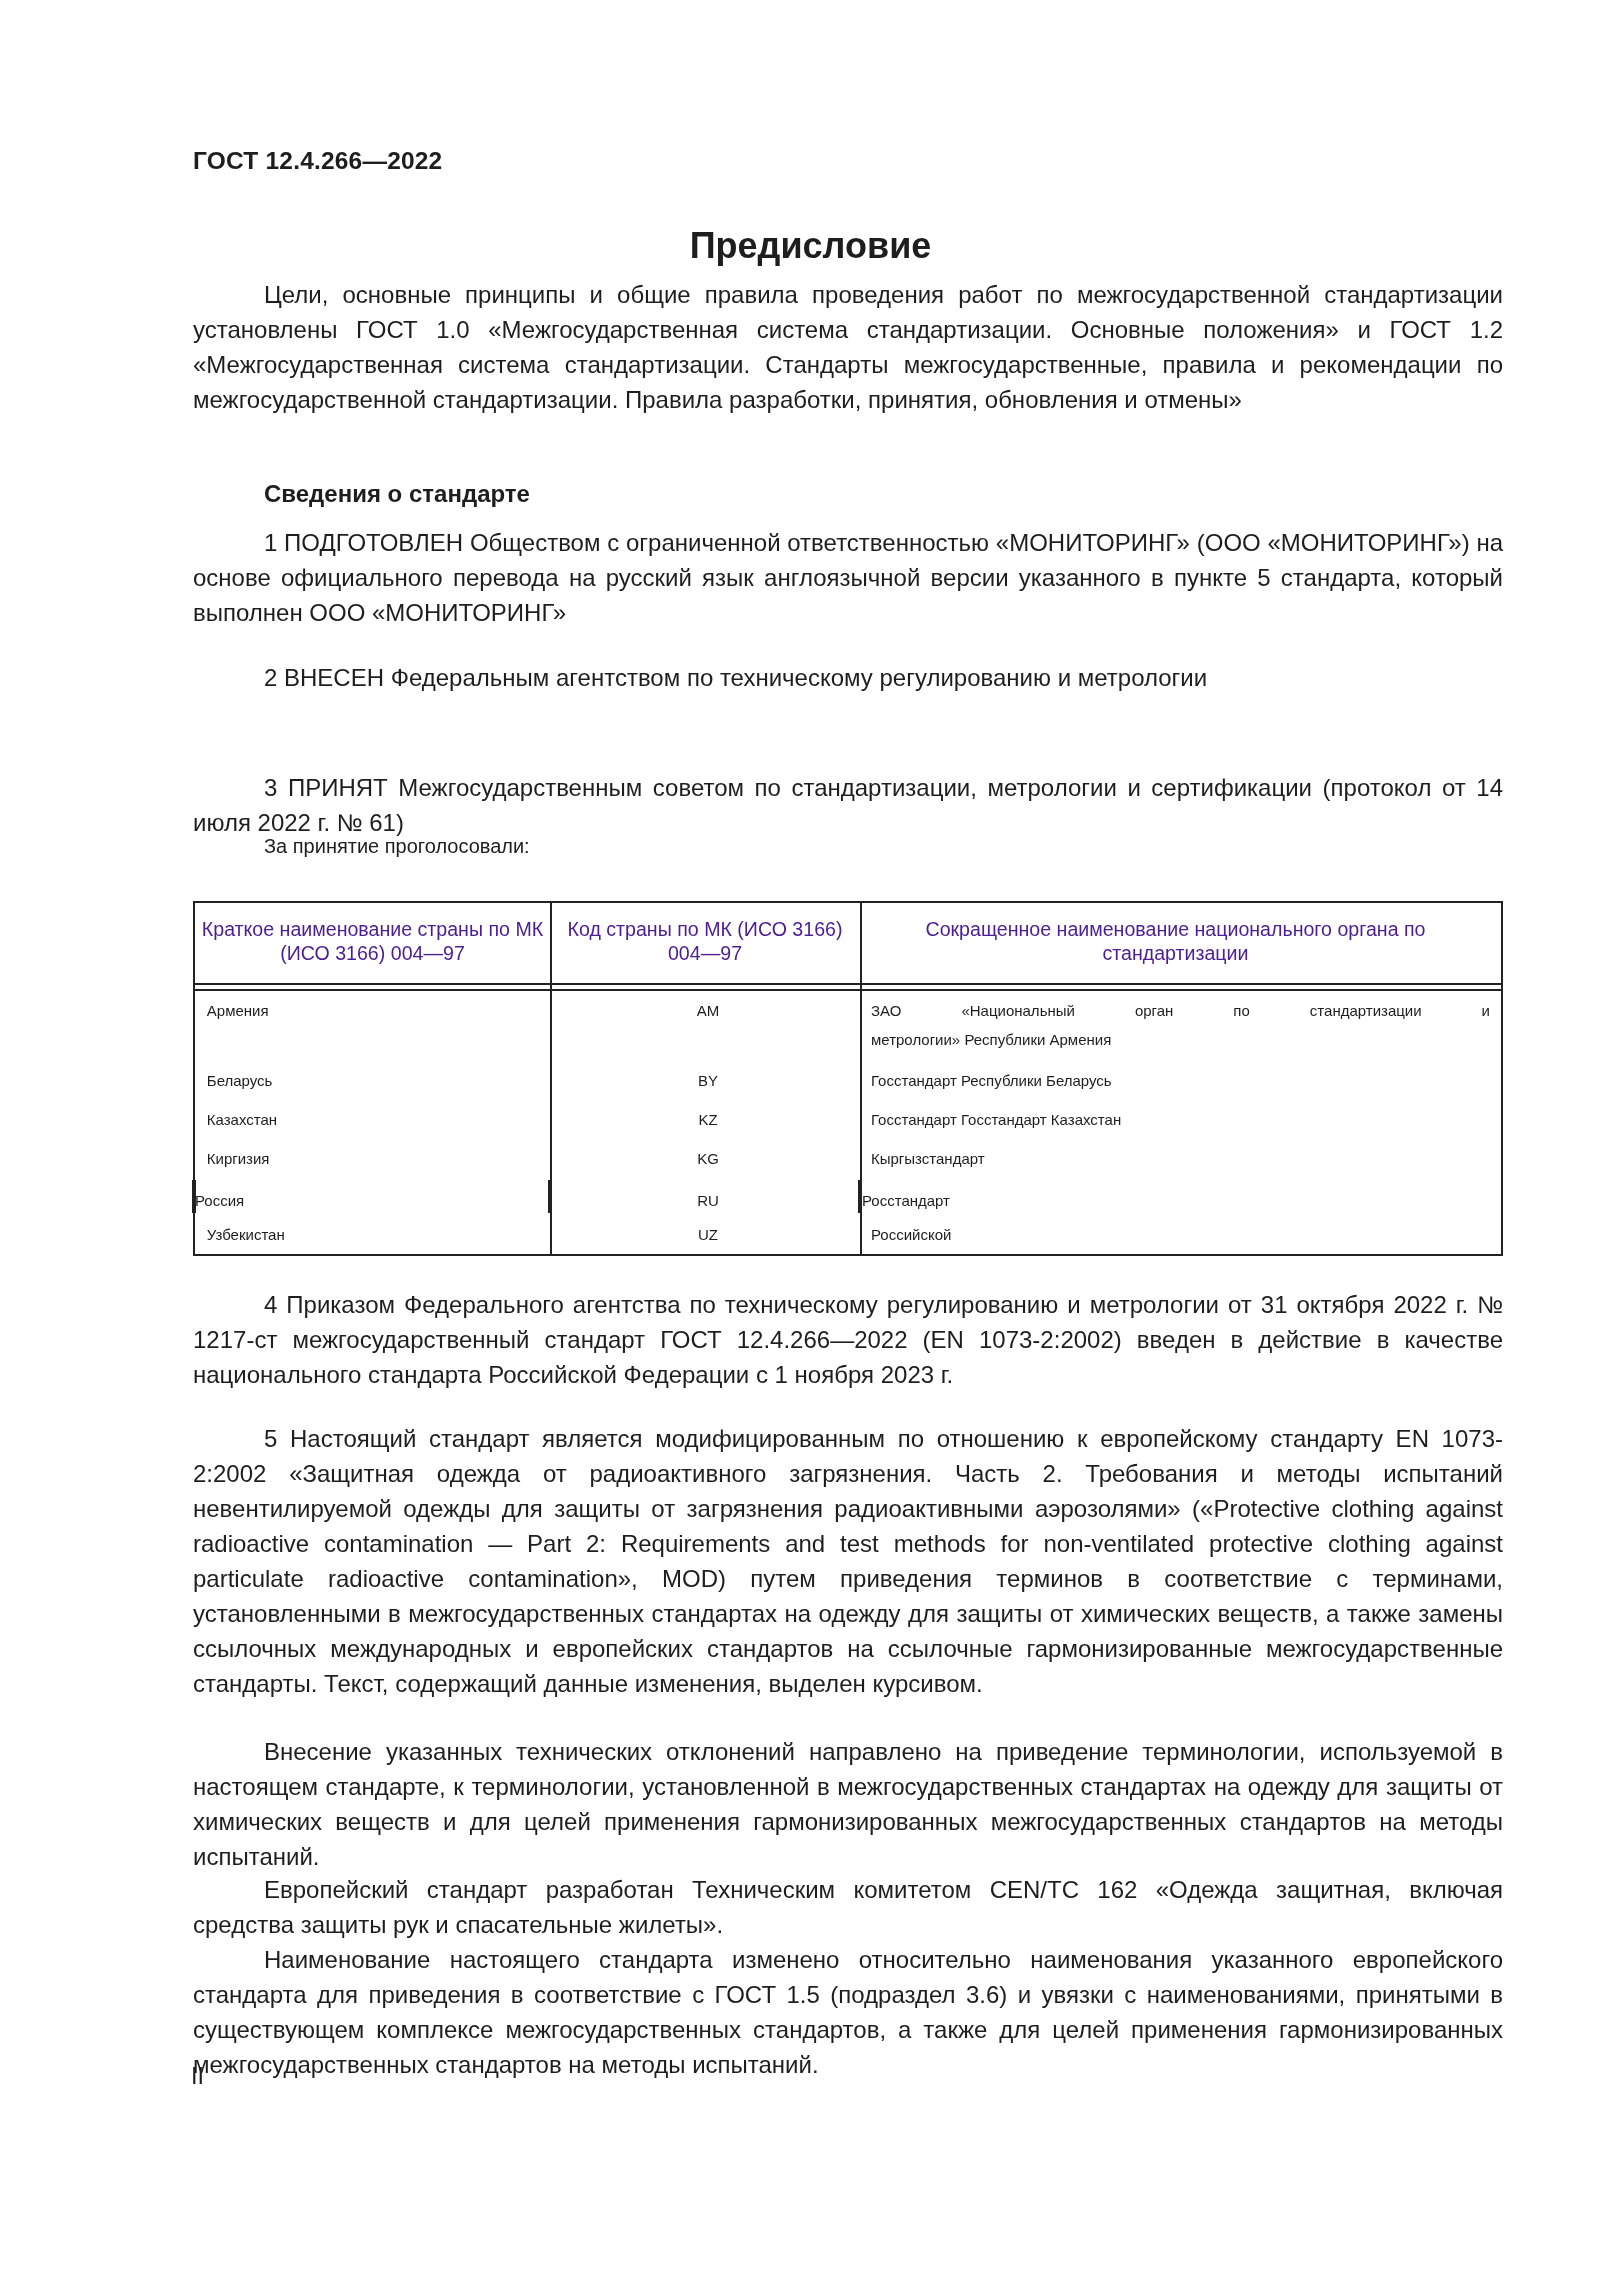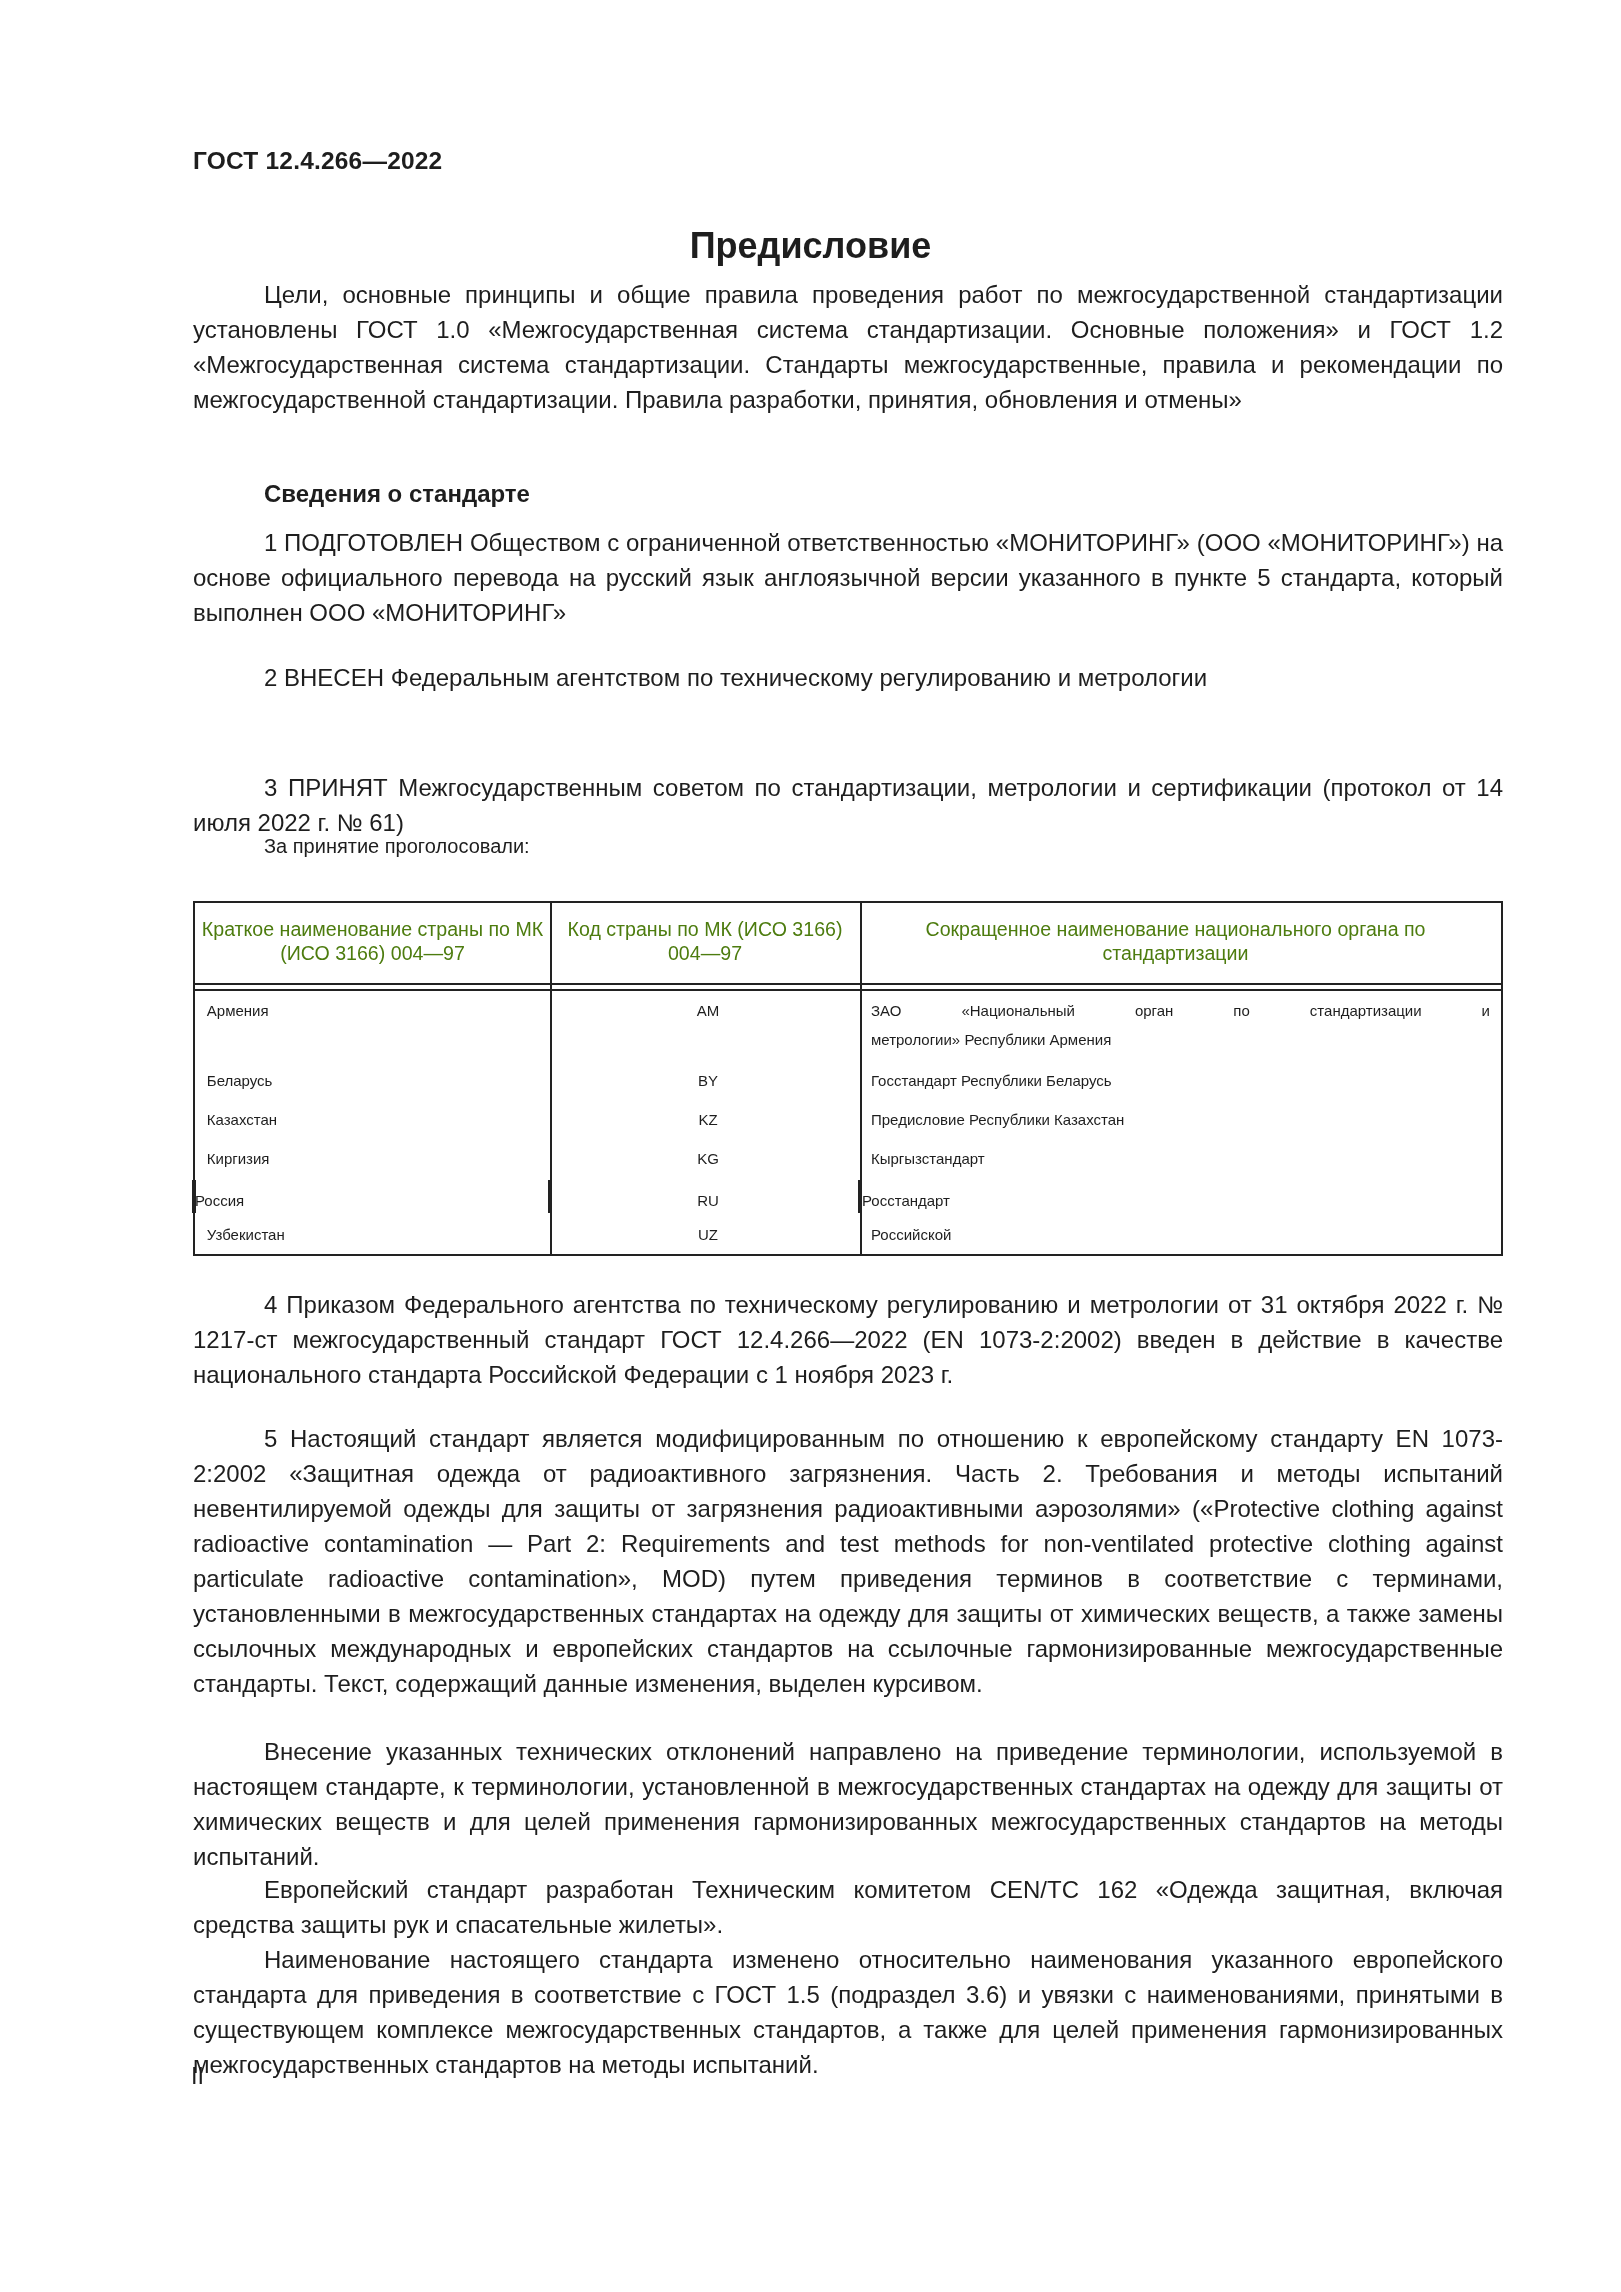--- a/index.html
+++ b/index.html
@@ -32,21 +32,21 @@
   
   .vtable {
     position: absolute; left: 193px; top: 901px; width: 1310px; height: 355px;
     border: 2.9px solid #222; box-sizing: border-box;
   }
   .vcol-line { position: absolute; top: 0; bottom: 0; width: 2px; background: #222; }
   .hdr-line1 { position: absolute; left: 0; right: 0; top: 80px; height: 2px; background: #222; }
   .hdr-line2 { position: absolute; left: 0; right: 0; top: 86px; height: 2px; background: #222; }
   .hcell {
     position: absolute; top: 13.7px; text-align: center;
-    font-size: 19.6px; line-height: 24.5px; color: #4d7c0f;
+    font-size: 19.6px; line-height: 24.5px; color: #4c1d95;
   }
   .row { position: absolute; left: 0; right: 0; }
   .cell { position: absolute; font-size: 15px; line-height: 29px; }
   .c1 { left: 11.8px; }
   .c2 { left: 358px; width: 310px; text-align: center; }
   .c3 { left: 676px; width: 619px; text-align: justify; }
   .russia .c1 { left: 0px; }
   .russia .c3 { left: 667px; }
   .thick-mark { position: absolute; width: 3.9px; background: #222; }
   .page-num {
@@ -93,21 +93,21 @@
 
     <div class="row" style="top:163px;">
       <div class="cell c1">Беларусь</div>
       <div class="cell c2">BY</div>
       <div class="cell c3">Госстандарт Республики Беларусь</div>
     </div>
 
     <div class="row" style="top:202px;">
       <div class="cell c1">Казахстан</div>
       <div class="cell c2">KZ</div>
-      <div class="cell c3">Предисловие Республики Казахстан</div>
+      <div class="cell c3">Госстандарт Госстандарт Казахстан</div>
     </div>
 
     <div class="row" style="top:241px;">
       <div class="cell c1">Киргизия</div>
       <div class="cell c2">KG</div>
       <div class="cell c3">Кыргызстандарт</div>
     </div>
 
     <div class="thick-mark" style="left:-2.9px; top:277px; height:33px;"></div>
     <div class="thick-mark" style="left:353px; top:277px; height:33px;"></div>

